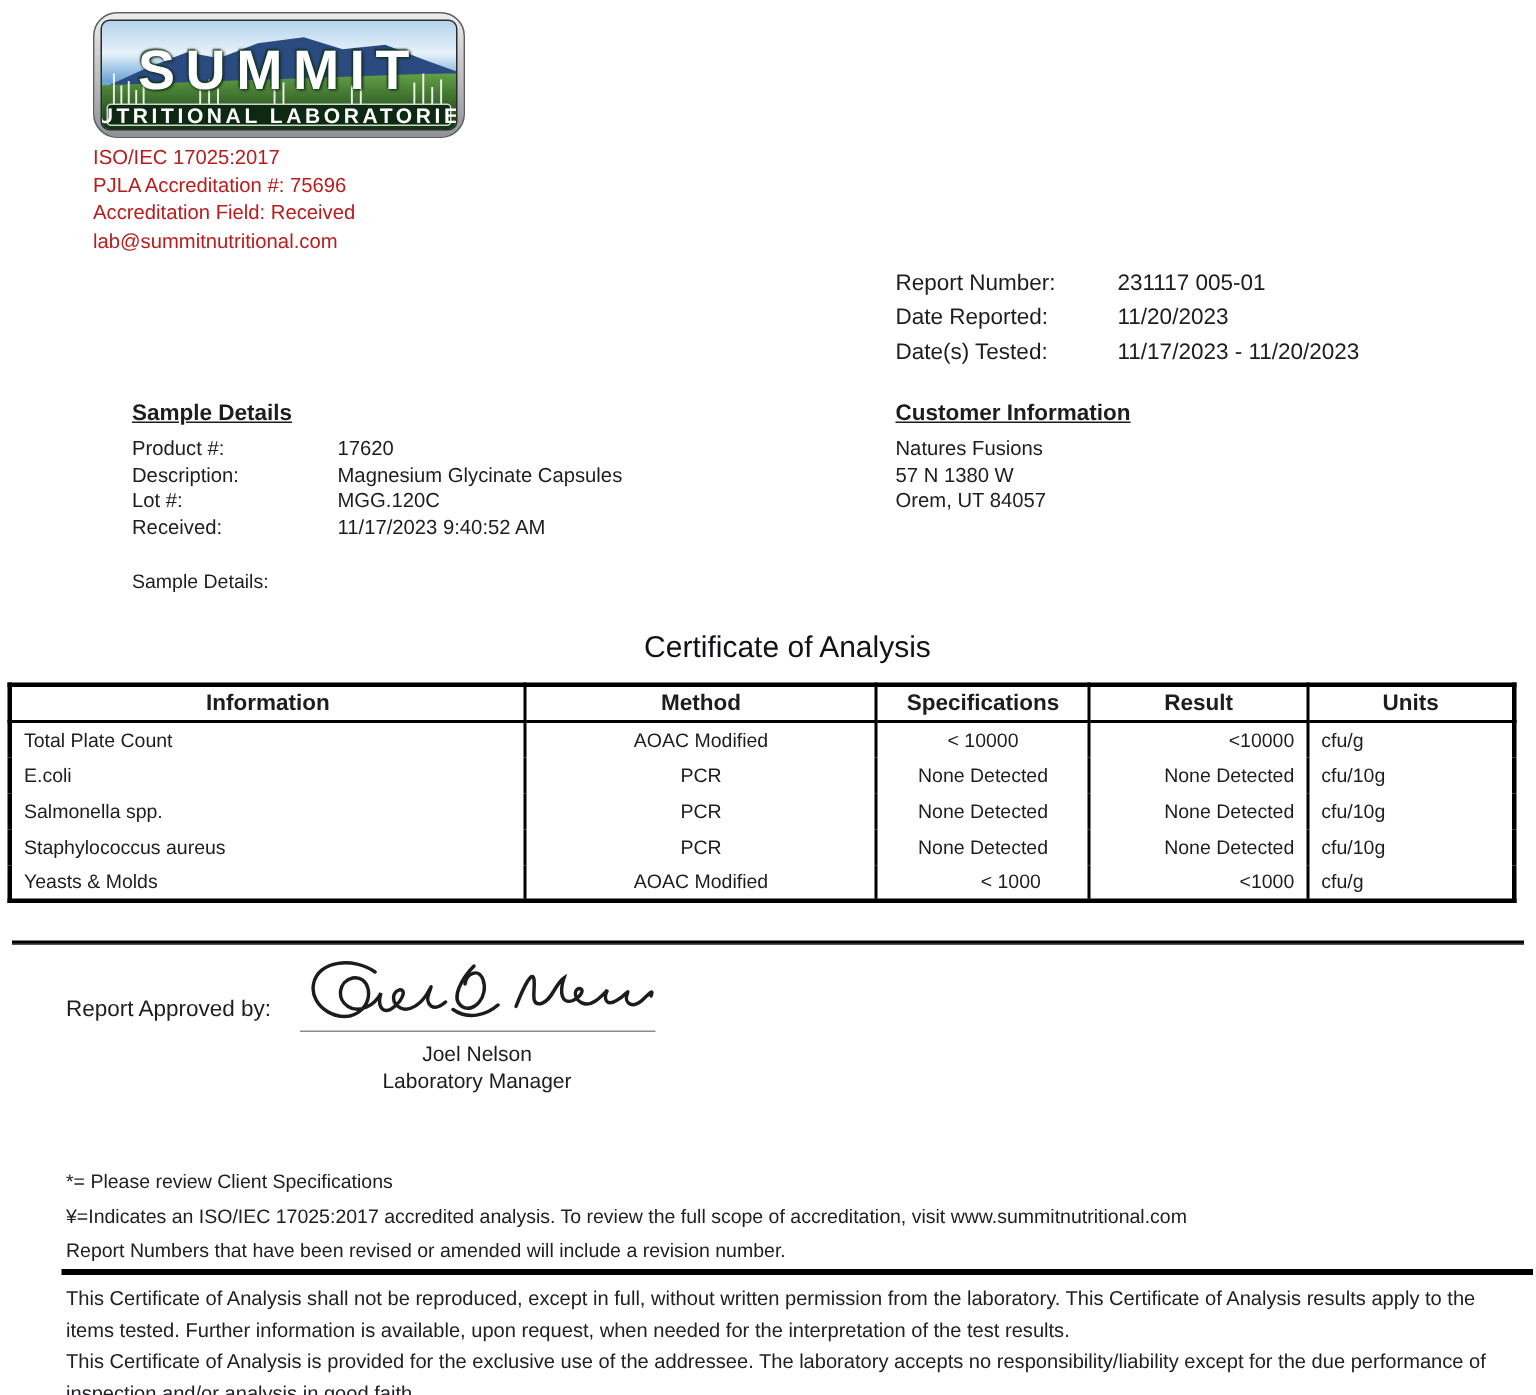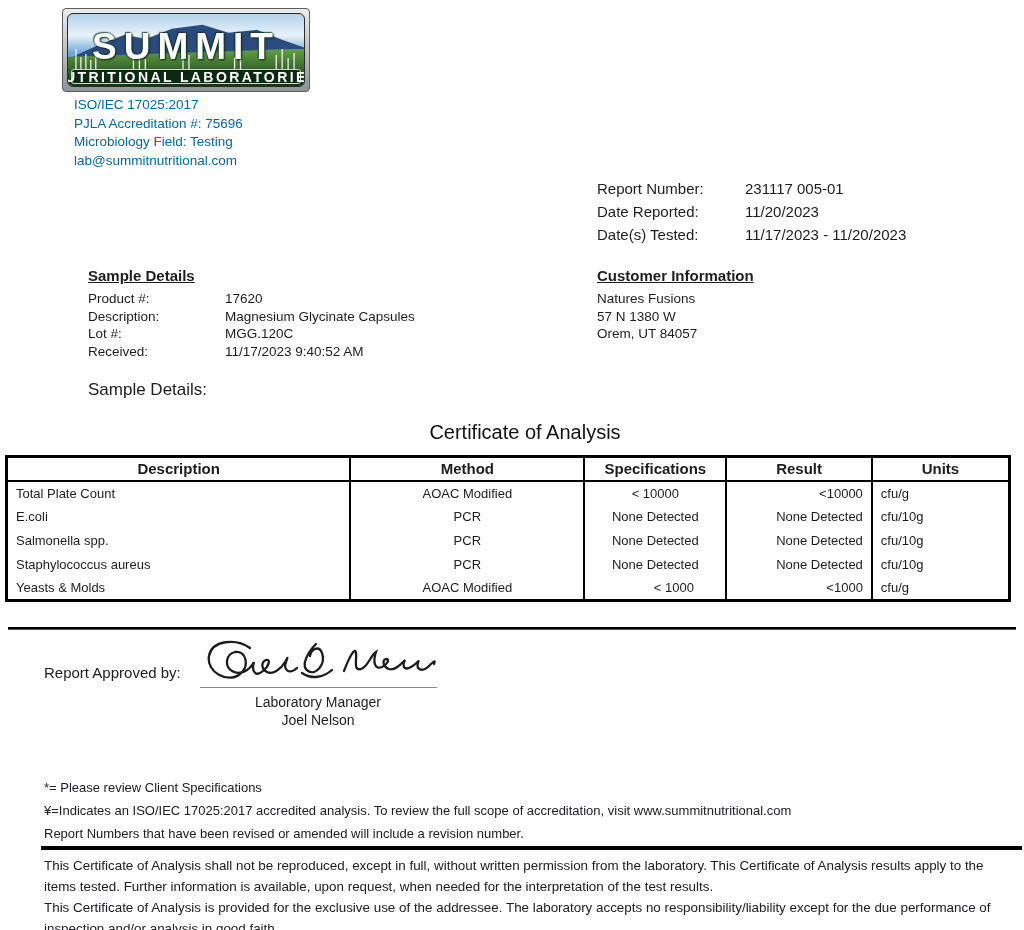--- a/index.html
+++ b/index.html
@@ -9,21 +9,21 @@
     --logo_field_light:#63a046; --logo_field_dark:#0f3511;
     --logo_banner:#0d2912;
     --logo_frame_light:#ededed; --logo_frame_dark:#8f9396;
   }
   *{box-sizing:border-box; margin:0; padding:0;}
   html,body{width:1024px; height:930px; background:#ffffff; overflow:hidden;
     font-family:"Liberation Sans", sans-serif; color:var(--ink);}
   .abs{position:absolute;}
 
   
-  .logo-frame{left:62px; top:8px; width:248px; height:84px; border-radius:4px;
+  .logo-frame{left:62px; top:8px; width:248px; height:84px; border-radius:16px;
     background:linear-gradient(180deg,var(--logo_frame_light),var(--logo_frame_dark));
     border:1px solid #5c5f61; padding:4px;}
   .logo-scene{position:relative; width:100%; height:100%; border-radius:6px; overflow:hidden;
     border:1px solid #2b2b2b;
     background:linear-gradient(180deg,var(--logo_sky_light) 0%,#e8f2fa 30%,var(--logo_sky_dark) 55%);}
   .logo-mountain{position:absolute; left:0; top:8%; width:100%; height:70%;
     background:var(--logo_mountain);
     clip-path:polygon(0 78%,12% 52%,24% 30%,33% 38%,44% 18%,57% 10%,68% 26%,80% 20%,91% 40%,100% 55%,100% 100%,0 100%);}
   .logo-field{position:absolute; left:0; bottom:0; width:100%; height:52%;
     background:linear-gradient(180deg,var(--logo_field_light),var(--logo_field_dark));
@@ -31,31 +31,31 @@
   .logo-word{position:absolute; left:0; top:14px; width:100%; text-align:center;
     font-size:37px; font-weight:700; letter-spacing:7px; color:#ffffff; line-height:1;
     text-shadow:0 0 2px #16381c, 1px 1px 2px #0d2b12, -1px -1px 1px rgba(20,50,25,.7);}
   .logo-peaks{position:absolute; left:0; bottom:15px; width:100%; height:26px;}
   .logo-banner{position:absolute; left:3px; right:3px; bottom:2px; height:15px;
     background:var(--logo_banner); border-radius:3px; border:1px solid #cfd6cf;
     color:#ffffff; font-size:14px; font-weight:700; letter-spacing:2.4px;
     display:flex; align-items:center; justify-content:center; white-space:nowrap;}
 
   
-  .accred{left:74px; top:96px; font-size:13.5px; line-height:18.5px; color:#0369a1;}
+  .accred{left:62px; top:96px; font-size:13.5px; line-height:18.5px; color:#b91c1c;}
   .report-info{left:597px; top:177px; display:grid; grid-template-columns:148px auto;
     font-size:15px; line-height:23px;}
 
   .section-heading{font-size:15px; font-weight:700; text-decoration:underline;}
   .sample-block{left:88px; top:267px;}
   .kv{display:grid; grid-template-columns:137px auto; font-size:13.5px; line-height:17.5px;}
   .sample-block .kv{margin-top:6px;}
   .customer-block{left:597px; top:267px;}
   .customer-block .lines{margin-top:6px; font-size:13.5px; line-height:17.5px;}
-  .sample-extra{left:88px; top:380px; font-size:17px;}
+  .sample-extra{left:88px; top:380px; font-size:13px;}
 
   
   .coa-title{left:0; top:421px; width:1050px; text-align:center; font-size:20px; color:#121214;}
   table.coa{position:absolute; left:5px; top:455px; width:1006px; border-collapse:collapse;
     border:3px solid #000;}
   table.coa th{border-right:2px solid #000; border-bottom:2px solid #000;
     font-size:15px; font-weight:700; height:24px; text-align:center; padding:1px 6px;}
   table.coa td{border-right:2px solid #000; font-size:13px; height:24px; padding:1px 8px;}
   table.coa th:last-child, table.coa td:last-child{border-right:none;}
 
@@ -101,21 +101,21 @@
       </g>
     </svg>
     <div class="logo-word">SUMMIT</div>
     <div class="logo-banner">NUTRITIONAL LABORATORIES</div>
   </div>
 </div>
 
 <div class="abs accred">
   <div>ISO/IEC 17025:2017</div>
   <div>PJLA Accreditation #: 75696</div>
-  <div>Microbiology Field: Testing</div>
+  <div>Accreditation Field: Received</div>
   <div>lab@summitnutritional.com</div>
 </div>
 
 <div class="abs report-info">
   <span>Report Number:</span>
   <span>231117 005-01</span>
   <span>Date Reported:</span>
   <span>11/20/2023</span>
   <span>Date(s) Tested:</span>
   <span>11/17/2023 - 11/20/2023</span>
@@ -150,21 +150,21 @@
 <table class="coa">
   <colgroup>
     <col style="width:345px">
       <col style="width:235px">
       <col style="width:142px">
     <col style="width:146px">
       <col style="width:138px">
   </colgroup>
   <thead>
     <tr>
-      <th>Description</th>
+      <th>Information</th>
       <th>Method</th>
       <th>Specifications</th>
       <th>Result</th>
       <th>Units</th>
     </tr>
   </thead>
   <tbody>
       <tr>
         <td style="text-align: left;">Total Plate Count</td>
         <td style="text-align: center;">AOAC Modified</td>
@@ -209,22 +209,22 @@
 <svg class="abs signature" viewBox="0 0 242 54">
   <g fill="none" stroke="#1c1c1e" stroke-width="2.3" stroke-linecap="round">
     <path d="M52,12 C38,2 14,4 11,20 C8,36 30,48 42,38 C52,30 48,14 37,16 C28,18 26,30 34,35 C42,40 52,34 56,26 C53,36 58,41 65,35 C71,30 73,23 68,24 C63,26 63,33 69,36 C75,39 83,33 87,26 C90,21 90,20 88,26 C85,34 91,39 99,32"></path>
     <path d="M118,8 C110,16 102,30 110,35 C118,40 128,28 124,17 C121,9 113,13 112,20"></path>
     <path d="M104,37 C114,44 126,41 134,34"></path>
     <path d="M146,35 C151,22 157,10 158,17 C159,24 155,35 163,33 C170,31 172,20 178,16 C175,25 176,34 184,31 C190,28 192,23 188,23 C184,24 185,31 191,33 C197,35 203,28 207,24 C204,30 206,35 213,31 C219,28 222,22 220,27 C218,33 224,37 231,30 C235,26 238,23 236,28"></path>
   </g>
 </svg>
 <div class="abs sig-line"></div>
 <div class="abs signer">
+  <div>Joel Nelson</div>
   <div>Laboratory Manager</div>
-  <div>Joel Nelson</div>
 </div>
 
 <div class="abs footnotes">
   <div>*= Please review Client Specifications</div>
   <div>¥=Indicates an ISO/IEC 17025:2017 accredited analysis. To review the full scope of accreditation, visit www.summitnutritional.com</div>
   <div>Report Numbers that have been revised or amended will include a revision number.</div>
 </div>
 
 <div class="abs rule-2"></div>
 <div class="abs disclaimer">

